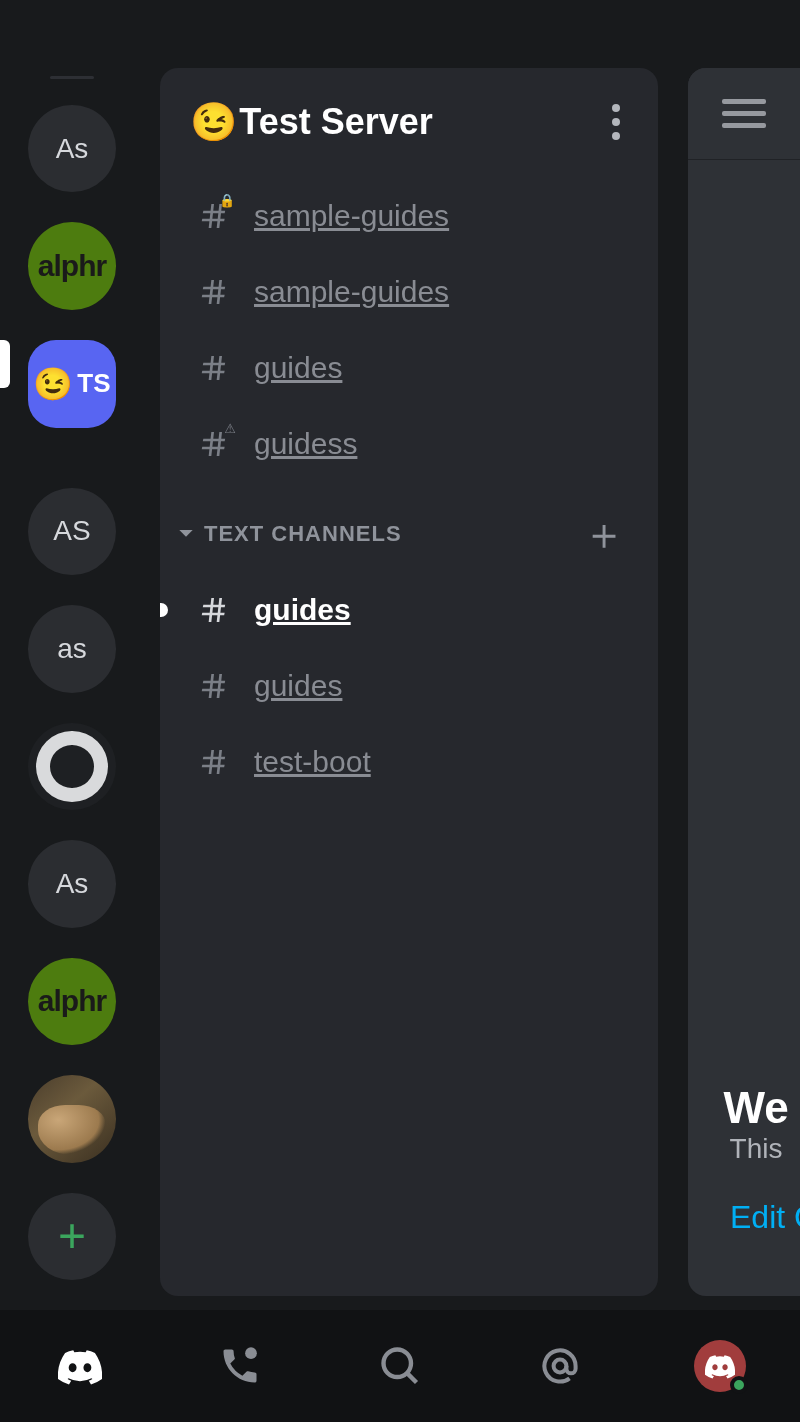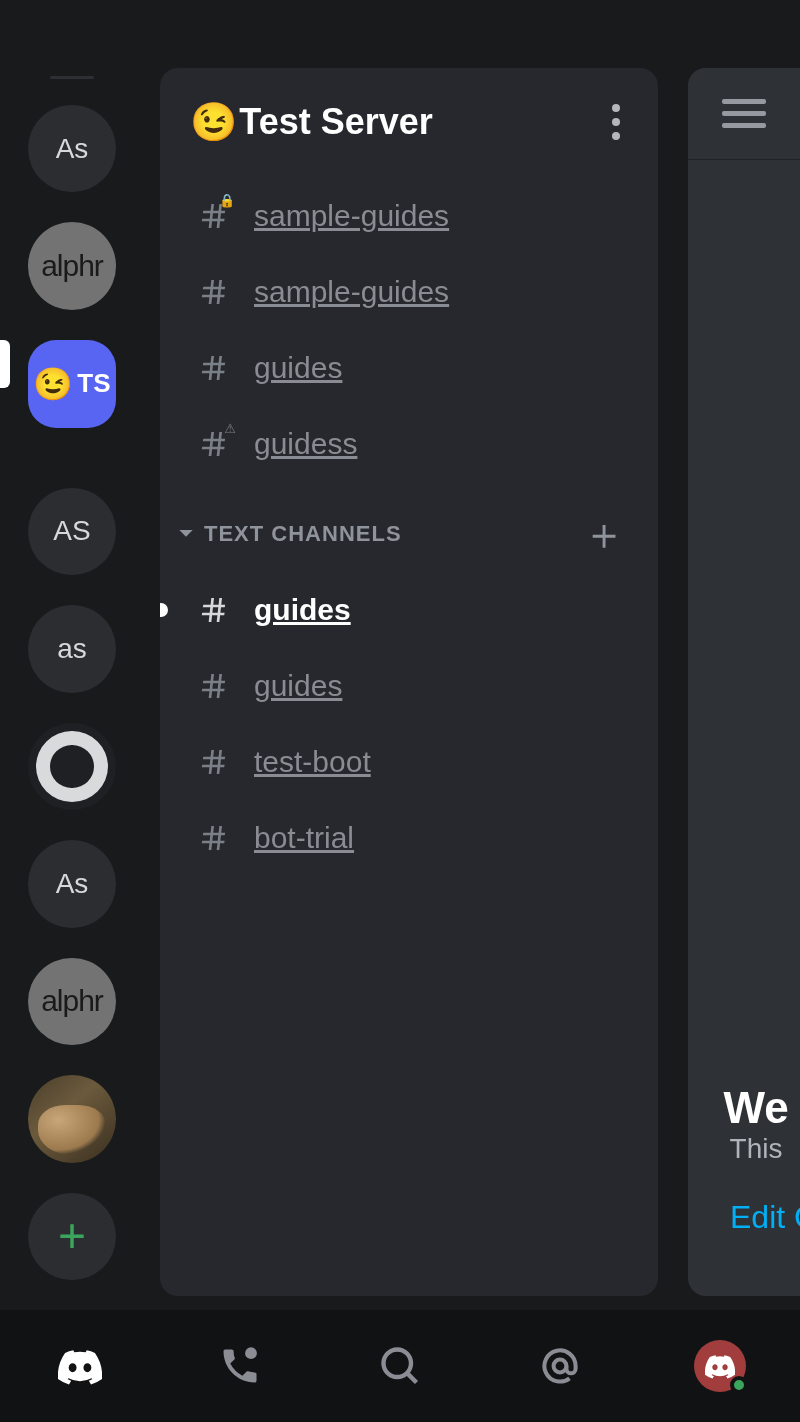--- a/index.html
+++ b/index.html
@@ -47,21 +47,21 @@
     color: #d6d8dc;
     display: flex;
     align-items: center;
     justify-content: center;
     font-size: 28px;
     margin-bottom: 30px;
     font-weight: 500;
     cursor: pointer;
     overflow: hidden;
   }
-  .server-pill.white-bg { background: #737373; color: #1a1a1a; font-weight: 400; font-size: 30px; letter-spacing: -1px; }
+  .server-pill.white-bg { background: #4d7c0f; color: #1a1a1a; font-weight: 700; font-size: 30px; letter-spacing: -1px; }
   .server-pill.selected {
     background: #5865f2;
     color: #fff;
     border-radius: 28px;
     font-weight: 600;
     font-size: 26px;
     display: flex;
     align-items: center;
     justify-content: center;
     gap: 2px;
@@ -459,28 +459,20 @@
 
     <div class="channel-item">
       <div class="hash">
         <svg viewBox="0 0 24 24" fill="currentColor">
             <path d="M10 3L8 21h2l2-18h-2zm6 0l-2 18h2l2-18h-2zM4 8l-.4 2H20l.4-2H4zm-.8 6l-.4 2h16.8l.4-2H3.2z"></path>
           </svg>
       </div>
       <span class="label">test-boot</span>
     </div>
 
-    <div class="channel-item">
-      <div class="hash">
-        <svg viewBox="0 0 24 24" fill="currentColor">
-            <path d="M10 3L8 21h2l2-18h-2zm6 0l-2 18h2l2-18h-2zM4 8l-.4 2H20l.4-2H4zm-.8 6l-.4 2h16.8l.4-2H3.2z"></path>
-          </svg>
-      </div>
-      <span class="label">bot-trial</span>
-    </div>
   </div>
 
   <div class="chat-strip">
     <div class="chat-strip-top">
       <div class="hamburger">
         <span></span>
         <span></span>
         <span></span>
       </div>
     </div>

